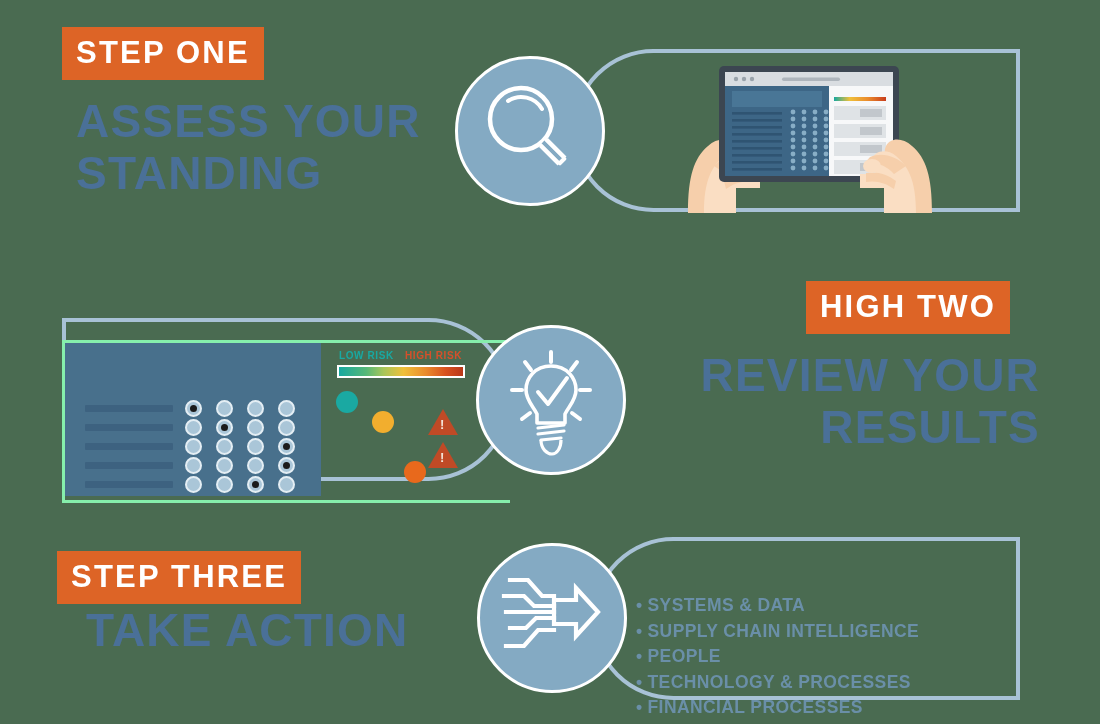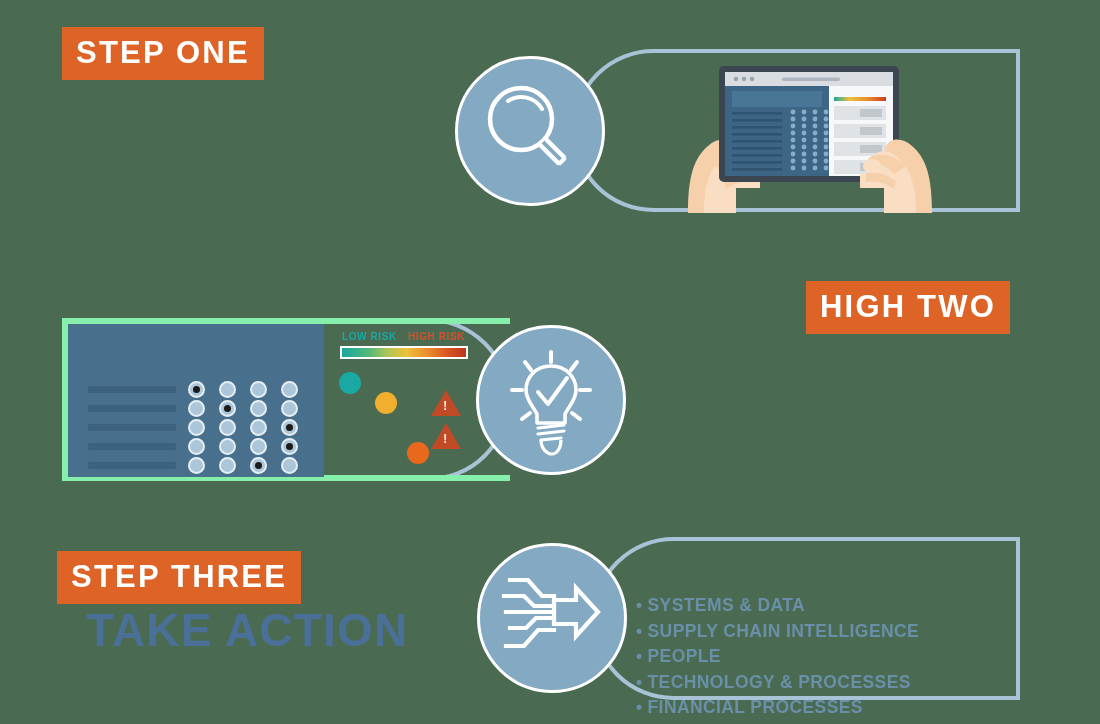--- a/index.html
+++ b/index.html
@@ -70,23 +70,24 @@
     box-sizing: border-box;
   }
   .icon-circle svg { display: block; }
 
   
   #row1-illustration { position: absolute; }
 
   
   .dash-outer {
     position: absolute;
-    border: 6px solid #86efac;
+    border: 3px solid #86efac;
     box-sizing: border-box;
     background: transparent;
+    margin-top: 22px;
   }
   .dash-dark {
     position: absolute;
     background: #48708c;
   }
   .dash-line {
     position: absolute;
     background: #3d6280;
     height: 7px;
     border-radius: 1px;
@@ -165,20 +166,22 @@
   }
 </style>
 </head>
 <body>
 
 <div class="stage">
 
   <div class="frame round-left" style="left:572px; top:49px; width:448px; height:163px;"></div>
 
   <div class="step-badge" style="left:62px; top:27px;">STEP ONE</div>
+  <div class="step-heading" style="left:76px; top:95px; width:430px;">ASSESS YOUR
+STANDING</div>
 
   <div class="icon-circle" style="left:455px; top:56px; width:150px; height:150px;">
     <svg width="144" height="144" viewBox="0 0 144 144">
       <circle cx="63" cy="60" r="31" fill="none" stroke="#ffffff" stroke-width="4.5"></circle>
       <path d="M50 42 A24 24 0 0 1 84 50" fill="none" stroke="#ffffff" stroke-width="4" stroke-linecap="round"></path>
       <path d="M85 83 L105 103" fill="none" stroke="#ffffff" stroke-width="10" stroke-linecap="butt"></path>
       <path d="M85 83 L105 103" fill="none" stroke="#84aac3" stroke-width="4" stroke-linecap="butt"></path>
       <path d="M84 82 L106 104" fill="none" stroke="#ffffff" stroke-width="0"></path>
       <g stroke="#ffffff" stroke-width="4" fill="none">
         <path d="M82.5 86.5 L101 105"></path>
@@ -366,20 +369,22 @@
         <path d="M59 100 L85 97"></path>
         <path d="M59 106 L85 103"></path>
         <path d="M62 112 L82 110"></path>
       </g>
       <path d="M62 112 C62 121 68 126 73 126 C78 126 82 120 82 112" fill="none" stroke="#ffffff" stroke-width="3.2" stroke-linejoin="round"></path>
       <path d="M59 64 L69 76 L88 50" fill="none" stroke="#ffffff" stroke-width="4" stroke-linecap="round" stroke-linejoin="round"></path>
     </svg>
   </div>
 
   <div class="step-badge" style="left:806px; top:281px;">HIGH TWO</div>
+  <div class="step-heading" style="left:600px; top:349px; width:440px; text-align:right;">REVIEW YOUR
+RESULTS</div>
 
   <div class="frame round-left" style="left:592px; top:537px; width:428px; height:163px;"></div>
 
   <div class="step-badge" style="left:57px; top:551px;">STEP THREE</div>
   <div class="step-heading" style="left:86px; top:604px; width:430px;">TAKE ACTION</div>
 
   <div class="icon-circle" style="left:477px; top:543px; width:150px; height:150px;">
     <svg width="144" height="144" viewBox="0 0 144 144">
       <g fill="none" stroke="#ffffff" stroke-width="4.2" stroke-linecap="square" stroke-linejoin="miter">
         <path d="M30 34 L48 34 L62 50 L74 50"></path>

